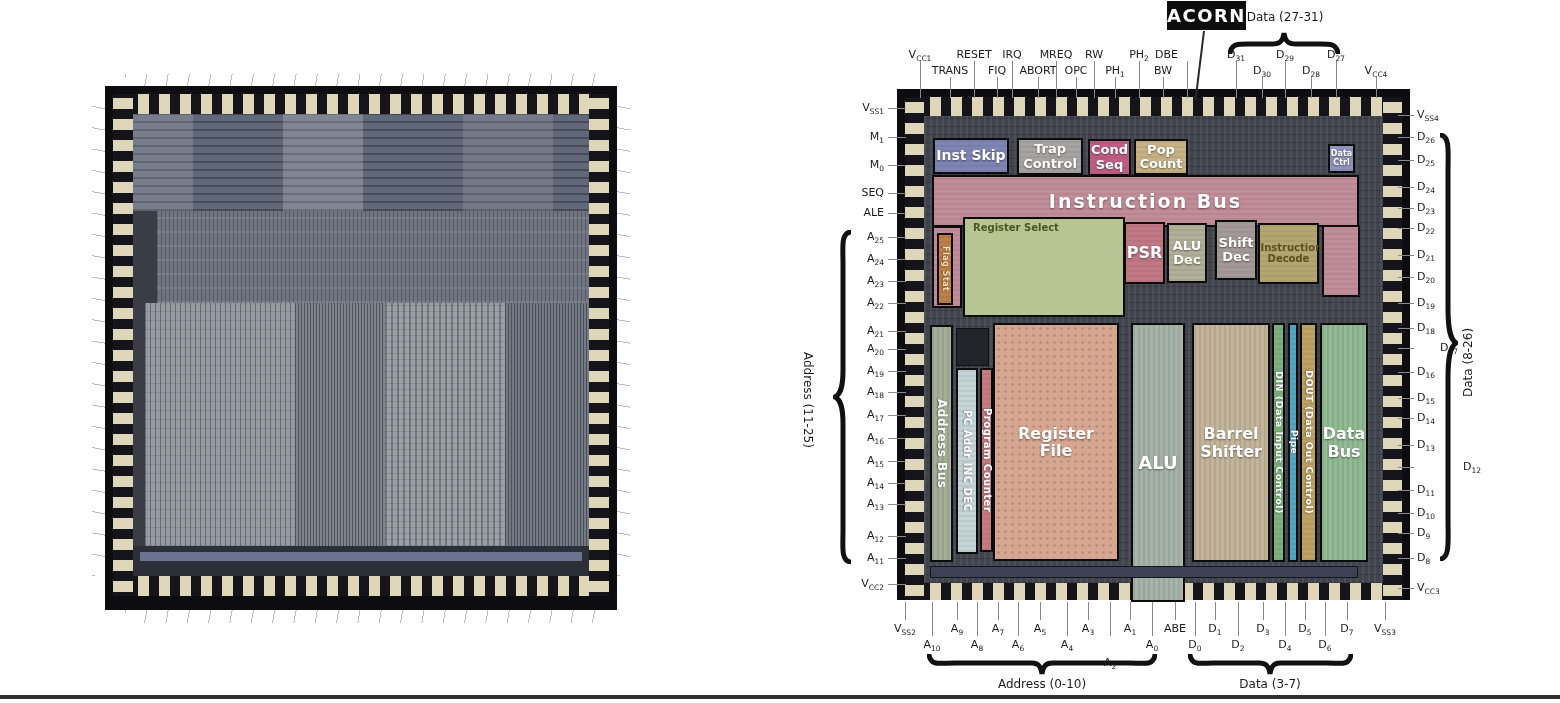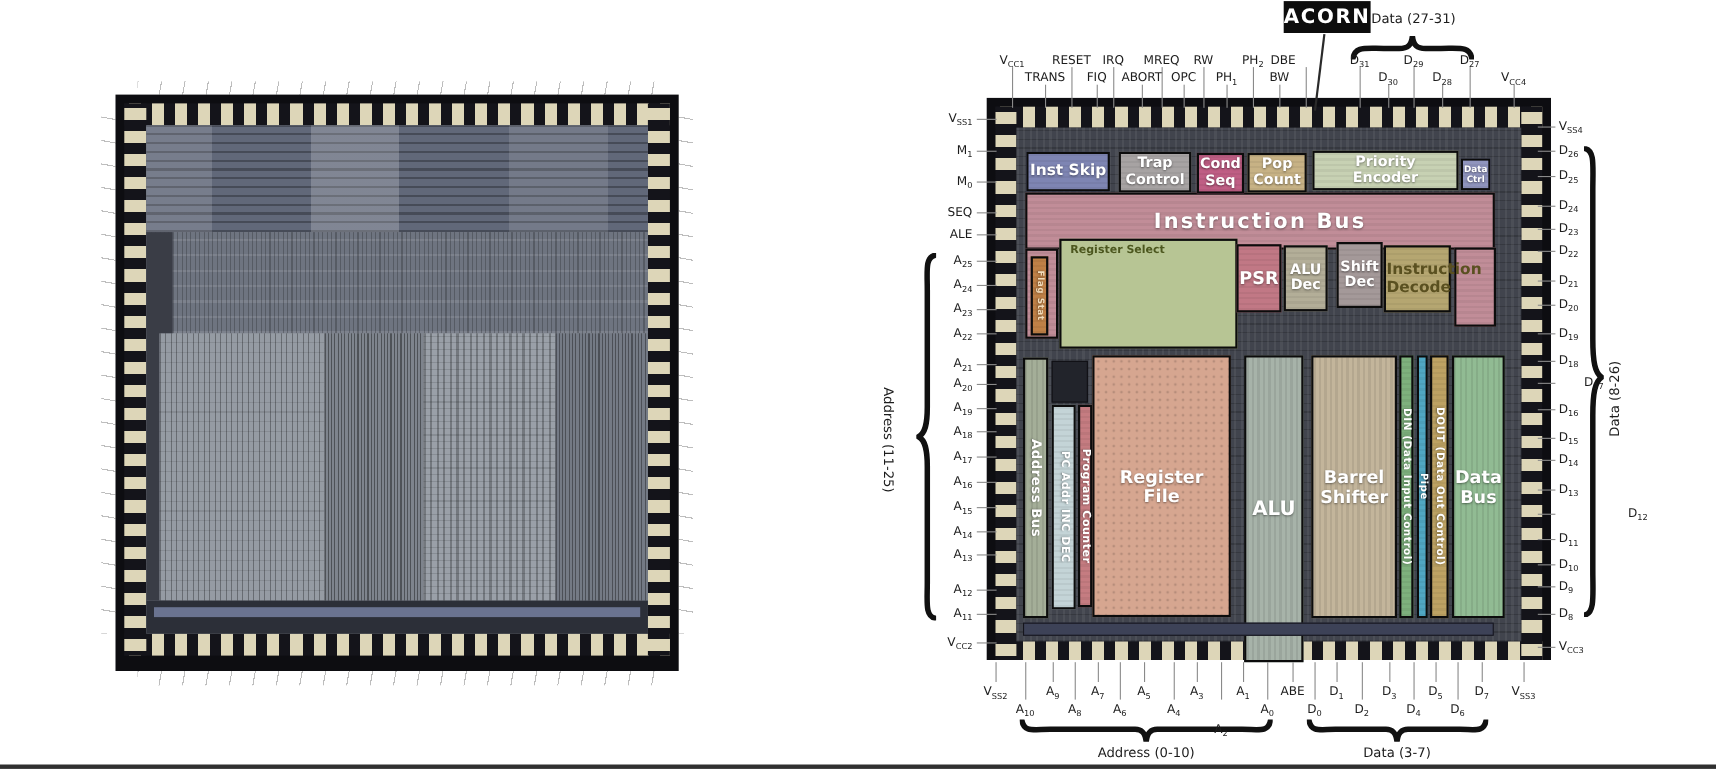--- a/index.html
+++ b/index.html
@@ -107,43 +107,40 @@
     </div>
   <div class="abs block" style="left: 1017px; top: 138px; width: 66px; height: 37px; font-size: 13px; background-color: rgb(167, 163, 163);">
       <span class="inner">Trap Control</span>
     </div>
   <div class="abs block" style="left: 1088px; top: 139px; width: 43px; height: 37px; font-size: 13px; background-color: rgb(191, 94, 132);">
       <span class="inner">Cond Seq</span>
     </div>
   <div class="abs block" style="left: 1134px; top: 139px; width: 54px; height: 36px; font-size: 13px; background-color: rgb(199, 178, 133);">
       <span class="inner">Pop Count</span>
     </div>
-  <div class="abs block wmax74" style="left: 1193px; top: 137px; width: 133px; height: 36px; font-size: 13px; background-color: rgb(199, 209, 179);">
-      <span class="inner">Priority Encoder</span>
-    </div>
   <div class="abs block" style="left: 1328px; top: 144px; width: 27px; height: 29px; font-size: 8px; background-color: rgb(143, 148, 189);">
       <span class="inner">Data Ctrl</span>
     </div>
 
   <div class="abs rsframe" style="position: absolute; left: 963px; top: 217px; width: 162px; height: 100px; background-color: rgb(183, 197, 148);">
     <span class="rslabel">Register Select</span>
   </div>
   <div class="abs block vert" style="left: 937px; top: 233px; width: 16px; height: 72px; font-size: 8px; color: rgb(242, 220, 186); background-color: rgb(191, 128, 70);">
       <span class="inner">Flag Stat</span>
     </div>
   <div class="abs block" style="left: 1124px; top: 222px; width: 41px; height: 62px; font-size: 16px; background-color: rgb(193, 120, 133);">
       <span class="inner">PSR</span>
     </div>
   <div class="abs block" style="left: 1167px; top: 223px; width: 40px; height: 60px; font-size: 13px; background-color: rgb(179, 174, 152);">
       <span class="inner">ALU Dec</span>
     </div>
   <div class="abs block" style="left: 1215px; top: 220px; width: 42px; height: 60px; font-size: 13px; background-color: rgb(164, 153, 153);">
       <span class="inner">Shift Dec</span>
     </div>
-  <div class="abs block wmax56" style="left: 1258px; top: 223px; width: 61px; height: 61px; font-size: 14px; color: rgb(90, 80, 32); text-shadow: none; background-color: rgb(181, 166, 113);">
+  <div class="abs block wmax56" style="left: 1258px; top: 223px; width: 61px; height: 61px; font-size: 10px; color: rgb(90, 80, 32); text-shadow: none; background-color: rgb(181, 166, 113);">
       <span class="inner">Instruction Decode</span>
     </div>
 
   <div class="abs darkblk" style="left:956px;top:328px;width:33px;height:38px;"></div>
 
   <div class="abs block vert dp" style="left: 930px; top: 325px; width: 23px; height: 237px; font-size: 12px; background-color: rgb(164, 174, 152);">
       <span class="inner">Address Bus</span>
     </div>
   <div class="abs block vert" style="left: 956px; top: 368px; width: 22px; height: 186px; font-size: 10px; background-color: rgb(196, 212, 215);">
       <span class="inner">PC Addr INC DEC</span>
@@ -353,21 +350,21 @@
     <div class="pin" style="left: 1417px; top: 341px; width: 64px; text-align: center;"><span>D</span><span class="ps">17</span></div>
     <div class="lead" style="left: 1398px; top: 348px; width: 16px; height: 1px;"></div>
     <div class="pin" style="left: 1417px; top: 365px; width: 64px; text-align: left;"><span>D</span><span class="ps">16</span></div>
     <div class="lead" style="left: 1398px; top: 372px; width: 16px; height: 1px;"></div>
     <div class="pin" style="left: 1417px; top: 391px; width: 64px; text-align: left;"><span>D</span><span class="ps">15</span></div>
     <div class="lead" style="left: 1398px; top: 398px; width: 16px; height: 1px;"></div>
     <div class="pin" style="left: 1417px; top: 411px; width: 64px; text-align: left;"><span>D</span><span class="ps">14</span></div>
     <div class="lead" style="left: 1398px; top: 418px; width: 16px; height: 1px;"></div>
     <div class="pin" style="left: 1417px; top: 438px; width: 64px; text-align: left;"><span>D</span><span class="ps">13</span></div>
     <div class="lead" style="left: 1398px; top: 445px; width: 16px; height: 1px;"></div>
-    <div class="pin" style="left: 1417px; top: 460px; width: 64px; text-align: center; margin-left: 40px;"><span>D</span><span class="ps">12</span></div>
+    <div class="pin" style="left: 1417px; top: 460px; width: 64px; text-align: right;"><span>D</span><span class="ps">12</span></div>
     <div class="lead" style="left: 1398px; top: 467px; width: 16px; height: 1px;"></div>
     <div class="pin" style="left: 1417px; top: 483px; width: 64px; text-align: left;"><span>D</span><span class="ps">11</span></div>
     <div class="lead" style="left: 1398px; top: 490px; width: 16px; height: 1px;"></div>
     <div class="pin" style="left: 1417px; top: 506px; width: 64px; text-align: left;"><span>D</span><span class="ps">10</span></div>
     <div class="lead" style="left: 1398px; top: 513px; width: 16px; height: 1px;"></div>
     <div class="pin" style="left: 1417px; top: 526px; width: 64px; text-align: left;"><span>D</span><span class="ps">9</span></div>
     <div class="lead" style="left: 1398px; top: 533px; width: 16px; height: 1px;"></div>
     <div class="pin" style="left: 1417px; top: 551px; width: 64px; text-align: left;"><span>D</span><span class="ps">8</span></div>
     <div class="lead" style="left: 1398px; top: 558px; width: 16px; height: 1px;"></div>
     <div class="pin" style="left: 1417px; top: 581px; width: 64px; text-align: left;"><span>V</span><span class="ps">CC3</span></div>

